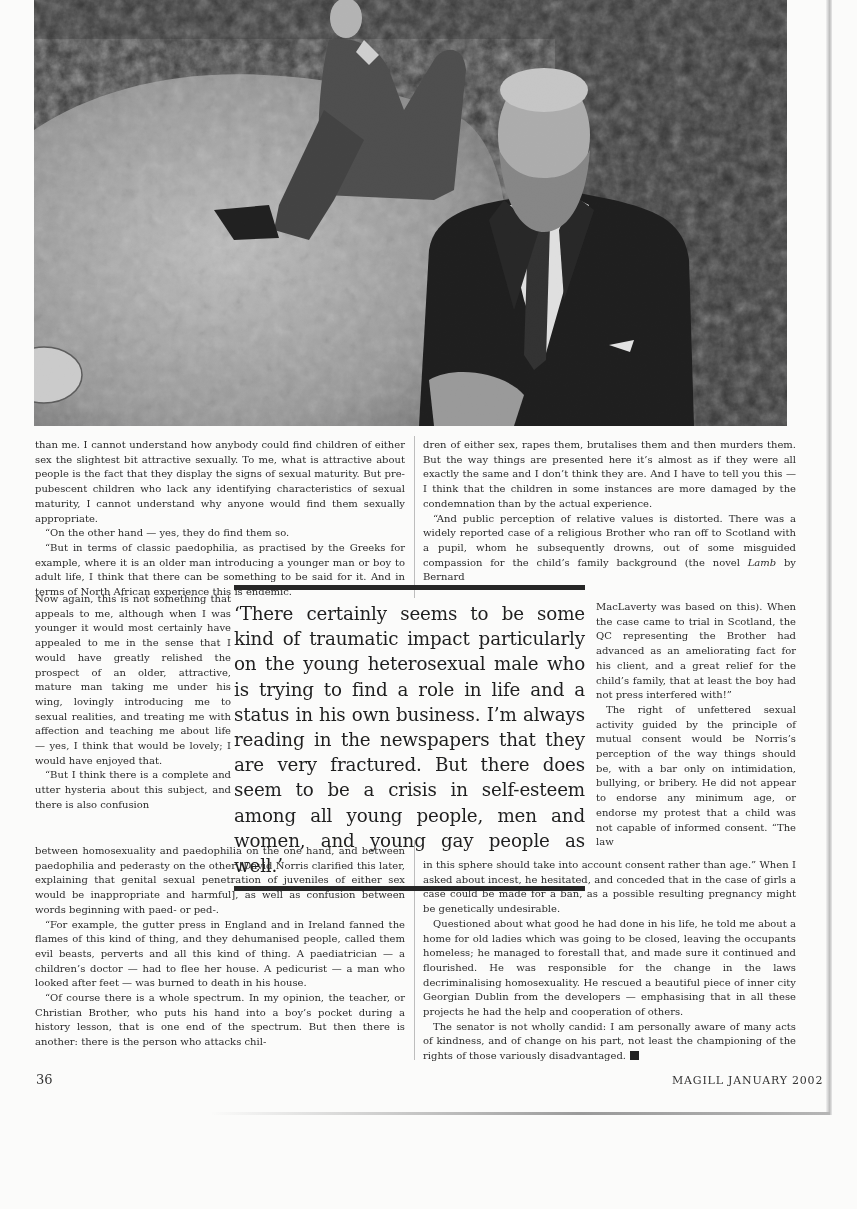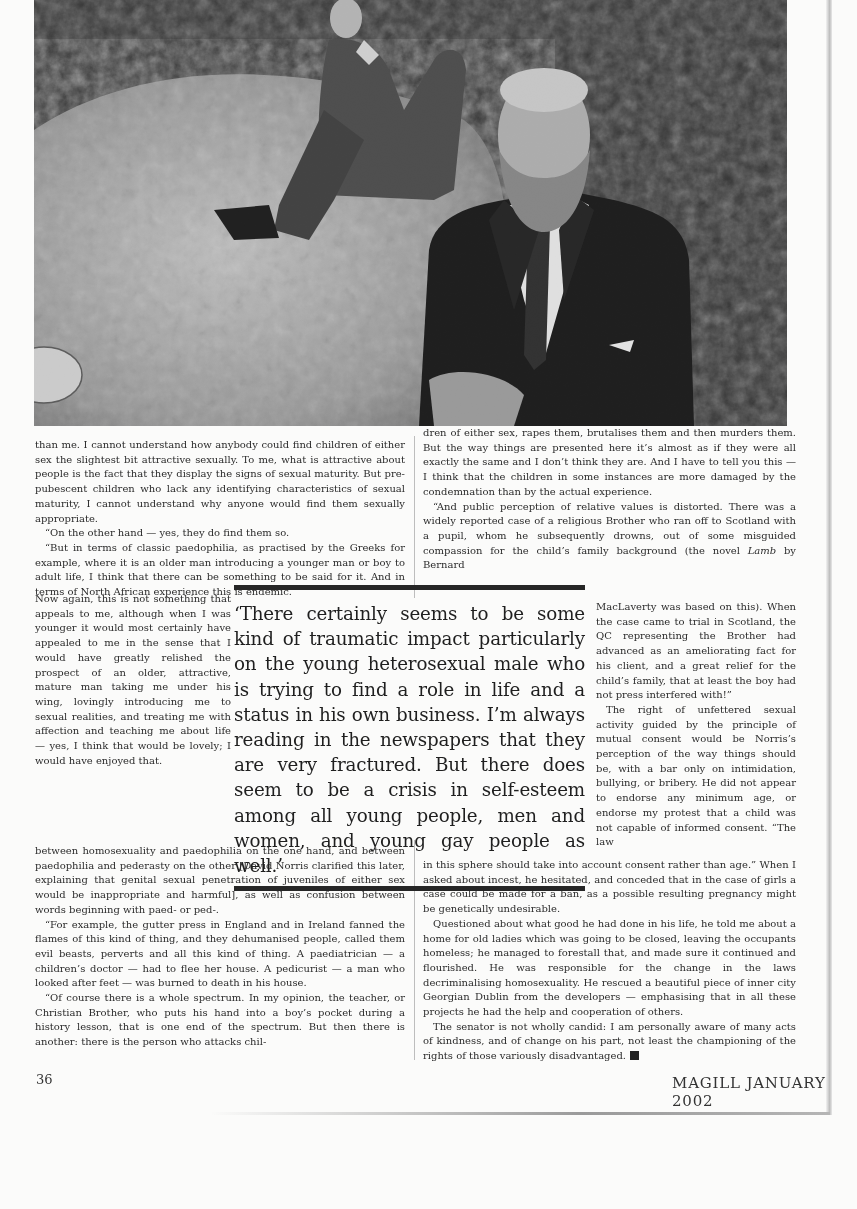--- a/index.html
+++ b/index.html
@@ -25,40 +25,40 @@
   }
   .photo svg { display: block; }
 
   .text-block { position: absolute; font-size: 10px; line-height: 14.7px; text-align: justify; }
   .text-block p { margin: 0; text-indent: 10px; }
   .text-block p.noindent { text-indent: 0; }
 
   #col1-top { left: 35px; top: 438px; width: 370px; }
   #col1-mid { left: 35px; top: 592px; width: 196px; }
   #col1-bot { left: 35px; top: 844px; width: 370px; }
-  #col2-top { left: 423px; top: 426px; width: 373px; }
+  #col2-top { left: 423px; top: 438px; width: 373px; }
   #col2-mid { left: 596px; top: 600px; width: 200px; }
   #col2-bot { left: 423px; top: 858px; width: 373px; }
 
   .col-rule {
     position: absolute; left: 414px; width: 1px; background: #bdbdbd;
   }
   .pull-quote {
     position: absolute; left: 234px; top: 585px; width: 351px;
   }
   .pull-rule { height: 5px; background: #262626; }
   .pull-text {
     font-size: 18.3px; line-height: 25.2px; color: #1f1f1f;
     text-align: justify; padding: 11px 0 8px 0; letter-spacing: -0.15px;
   }
   .folio {
     position: absolute; top: 1072px; font-size: 13px; color: #333;
   }
   #page-number { left: 36px; text-align: center; }
-  #running-footer { left: 672px; font-size: 15px; letter-spacing: 0.8px; top: 1074px; }
+  #running-footer { left: 672px; font-size: 11px; letter-spacing: 0.8px; top: 1074px; }
   .end-mark { display: inline-block; width: 9px; height: 9px; background: #222; vertical-align: -1px; margin-left: 4px; }
   em { }
 </style>
 </head>
 <body>
 
 <div class="page-edge"></div>
 <div class="page-edge-bottom"></div>
 
 <div class="photo">
@@ -115,20 +115,21 @@
   </svg>
 </div>
 
 <div class="text-block" id="col1-top">
   <p class="noindent">than me. I cannot understand how anybody could find children of either sex the slightest bit attractive sexually. To me, what is attractive about people is the fact that they display the signs of sexual maturity.  But pre-pubescent children who lack any identifying characteristics of sexual maturity, I cannot understand why anyone would find them sexually appropriate.</p>
   <p>“On the other hand — yes, they do find them so.</p>
   <p>“But in terms of classic paedophilia, as practised by the Greeks for example, where it is an older man introducing a younger man or boy to adult life, I think that there can be something to be said for it. And in terms of North African experience this is endemic.</p>
 </div>
 <div class="text-block" id="col1-mid">
   <p class="noindent">Now again, this is not something that appeals to me, although when I was younger it would most certainly have appealed to me in the sense that I would have greatly relished the prospect of an older, attractive, mature man taking me under his wing, lovingly introducing me to sexual realities, and treating me with affection and teaching me about life — yes, I think that would be lovely; I would have enjoyed that.</p>
+  <p>“But I think there is a complete and utter hysteria about this subject, and there is also confusion</p>
 </div>
 <div class="text-block" id="col1-bot">
   <p class="noindent">between homosexuality and paedophilia on the one hand, and between paedophilia and pederasty on the other [David Norris clarified this later, explaining that genital sexual penetration of juveniles of either sex would be inappropriate and harmful], as well as confusion between words beginning with paed- or ped-.</p>
   <p>“For example, the gutter press in England and in Ireland fanned the flames of this kind of thing, and they dehumanised people, called them evil beasts, perverts and all this kind of thing. A paediatrician — a children’s doctor — had to flee her house. A pedicurist — a man who looked after feet — was burned to death in his house.</p>
   <p>“Of course there is a whole spectrum. In my opinion, the teacher, or Christian Brother, who puts his hand into a boy’s pocket during a history lesson, that is one end of the spectrum. But then there is another: there is the person who attacks chil-</p>
 </div>
 
 <div class="col-rule" style="top:436px;height:162px"></div>
 <div class="col-rule" style="top:840px;height:220px"></div>
 

